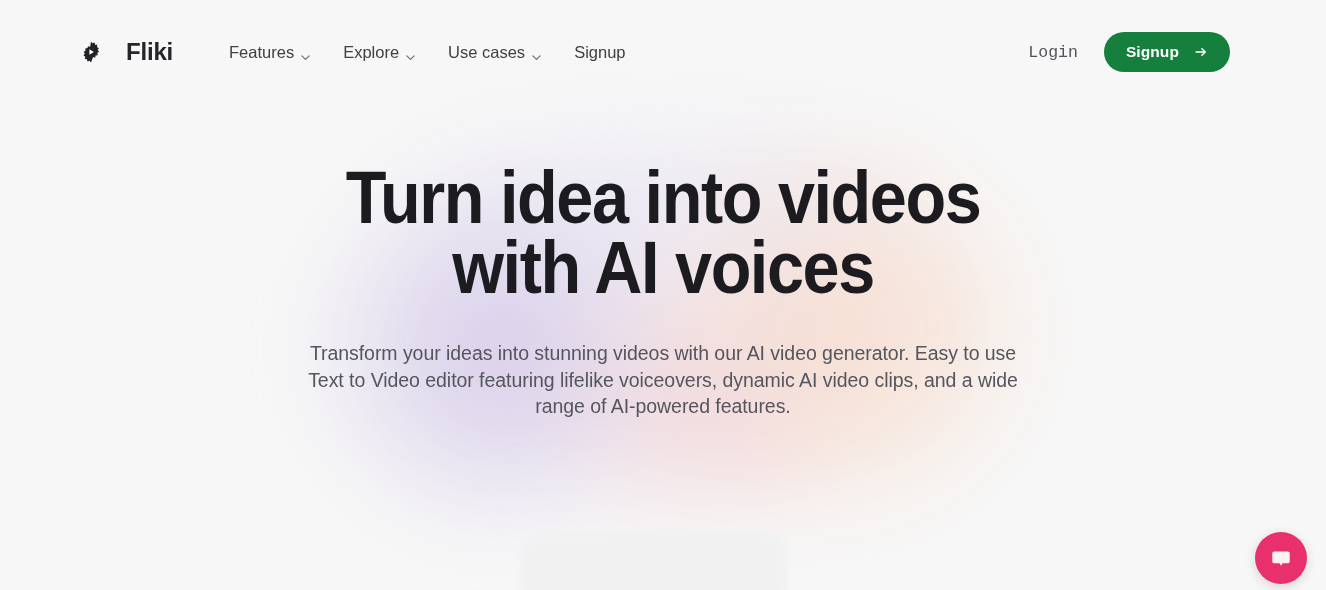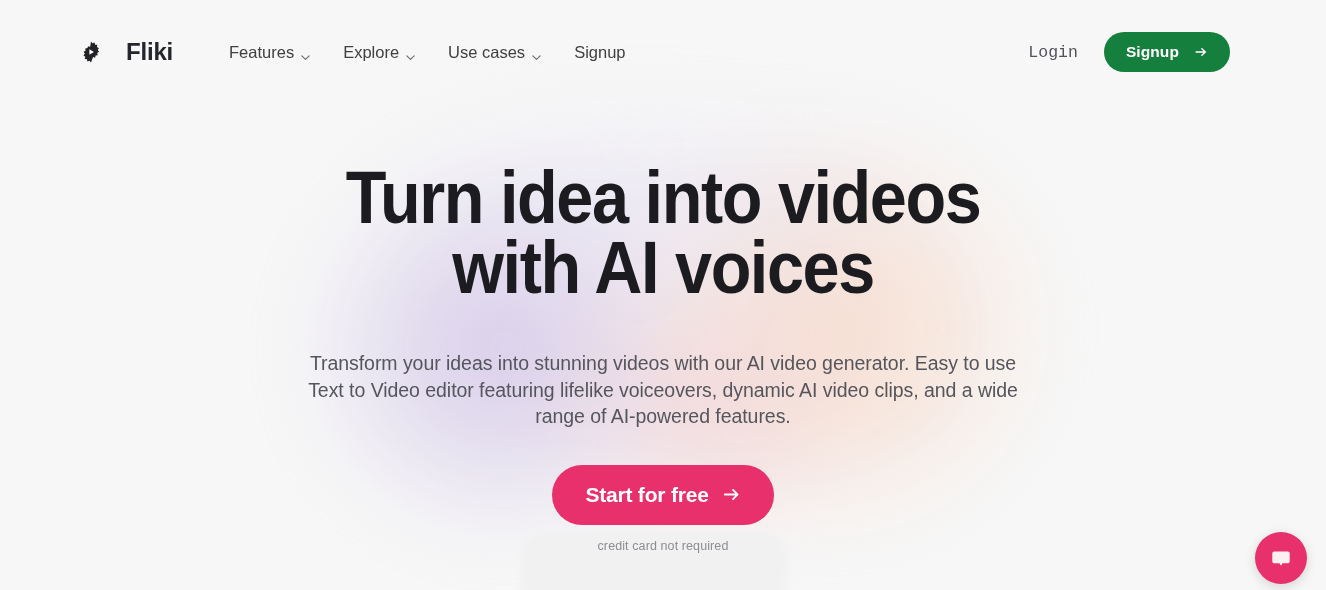--- a/index.html
+++ b/index.html
@@ -157,21 +157,21 @@
     line-height:.945;
     font-weight:700;
     color:#1c1c20;
     letter-spacing:-1.6px;
     transform:scaleX(.9);
     transform-origin:center;
   }
   .hero-title .line { display:block; }
 
   .hero-sub {
-    margin:47px auto 0;
+    margin:37px auto 0;
     width:740px;
     font-size:19.5px;
     line-height:1.37;
     color:#55565d;
     letter-spacing:-.05px;
   }
 
   .cta-wrap { margin-top:35px; }
 
   .cta-btn {
@@ -289,31 +289,20 @@
 
 <main class="hero">
 
   <h1 class="hero-title">
     <span class="line">Turn idea into videos</span>
     <span class="line">with AI voices</span>
   </h1>
 
   <p class="hero-sub">Transform your ideas into stunning videos with our AI video generator. Easy to use Text to Video editor featuring lifelike voiceovers, dynamic AI video clips, and a wide range of AI-powered features.</p>
 
-  <div class="cta-wrap">
-    <button class="cta-btn" type="button">
-      <span>Start for free</span>
-      <span class="arrow">
-        <svg viewBox="0 0 20 20" width="19" height="19" aria-hidden="true">
-          <path d="M3 10h13.4M11.6 5.2 16.4 10l-4.8 4.8" fill="none" stroke="#ffffff" stroke-width="1.9" stroke-linecap="round" stroke-linejoin="round"></path>
-        </svg>
-      </span>
-    </button>
-    <div class="cta-note">credit card not required</div>
-  </div>
 
 </main>
 
 <button class="chat-fab" type="button">
   <span>
     <svg viewBox="0 0 24 24" width="24" height="24" aria-hidden="true">
       <path fill="#fdf1f3" d="M5.2 5.6h13.6c1.05 0 1.9.85 1.9 1.9v7.9c0 1.05-.85 1.9-1.9 1.9h-5.3l-1.5 2.5-1.5-2.5H5.2c-1.05 0-1.9-.85-1.9-1.9V7.5c0-1.05.85-1.9 1.9-1.9z"></path>
     </svg>
   </span>
 </button>

